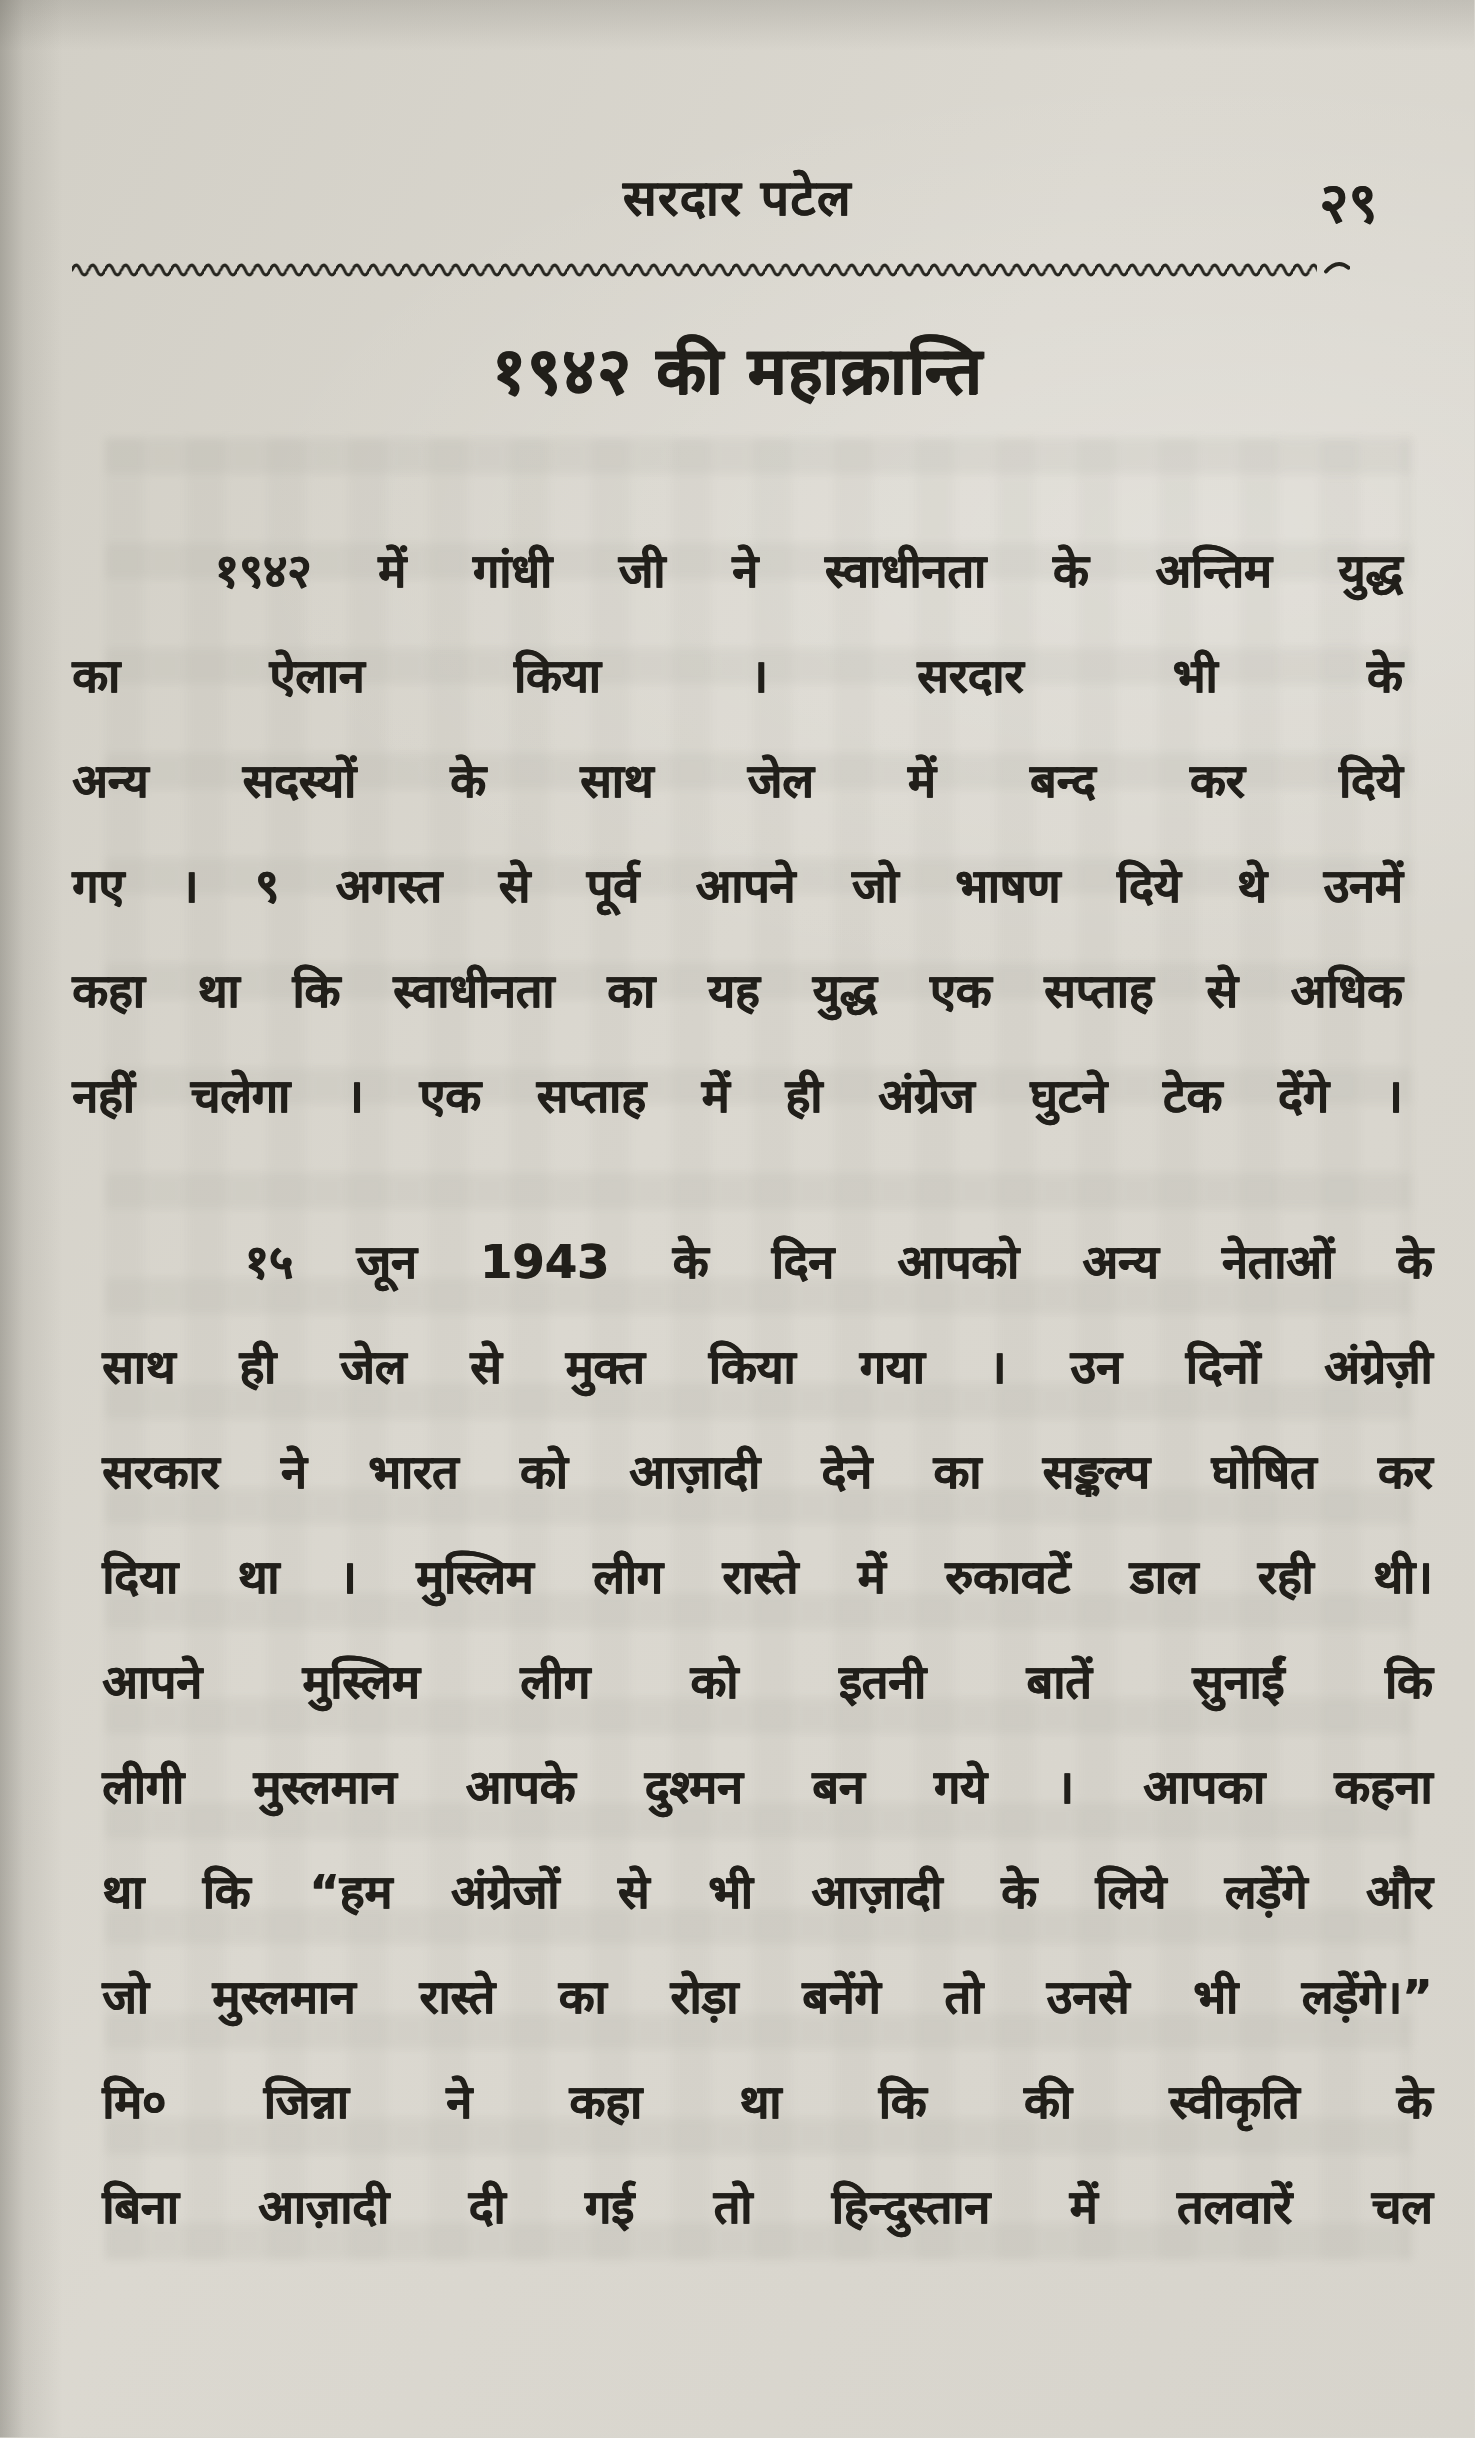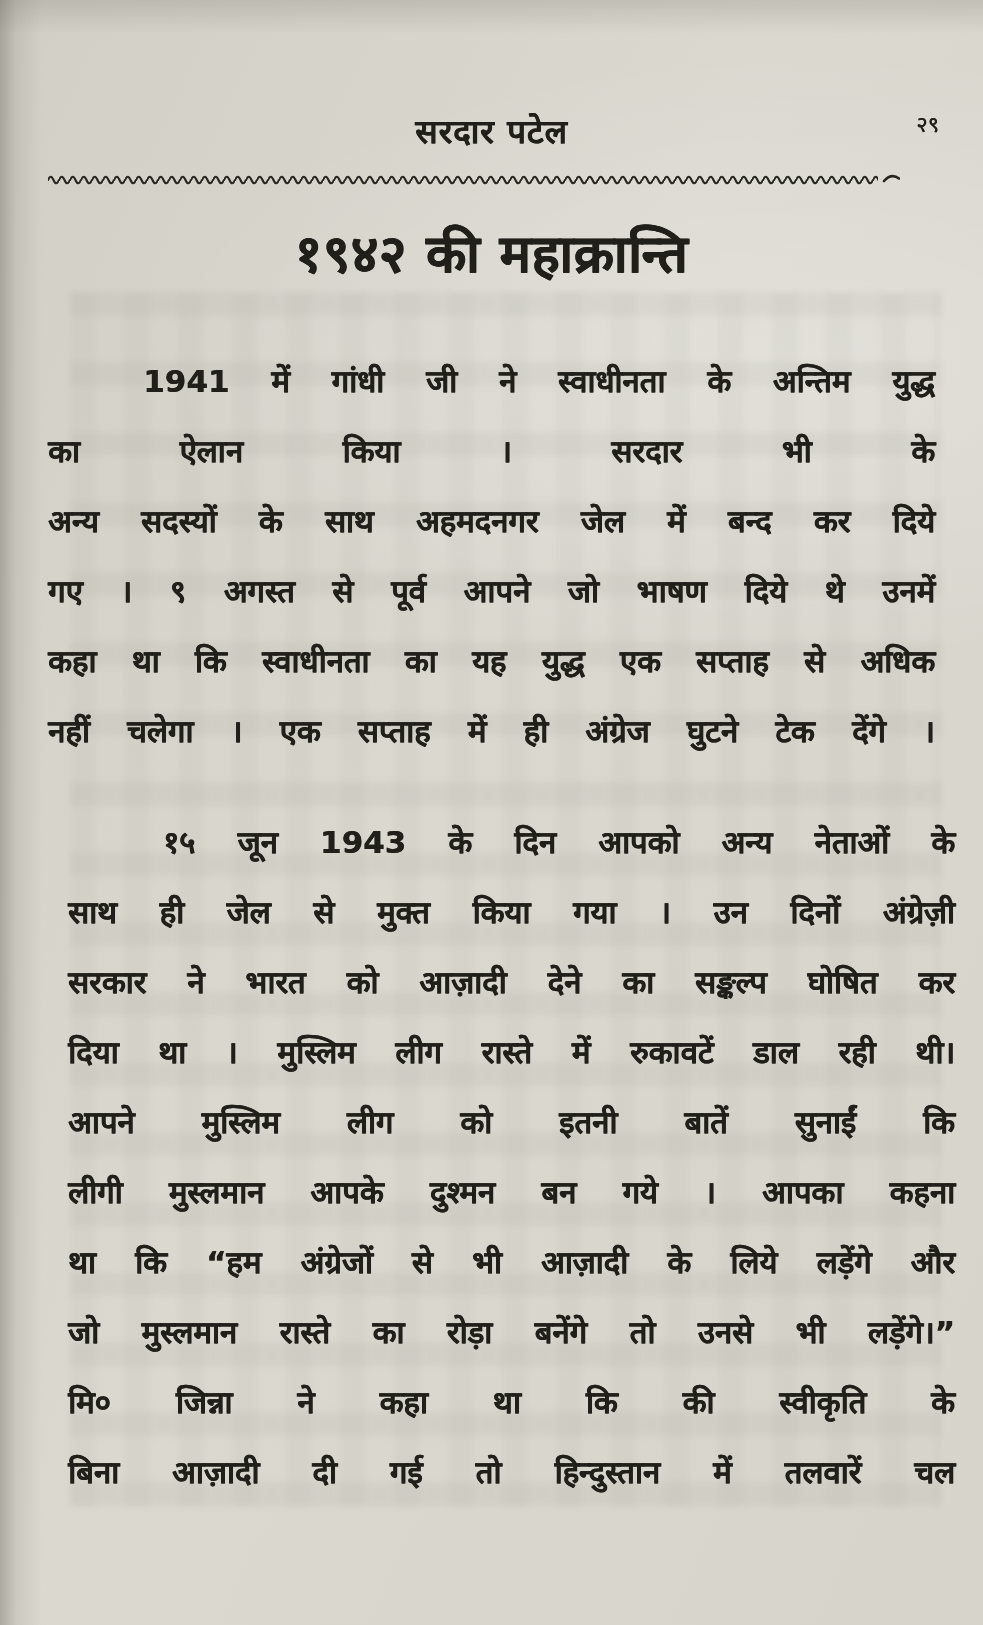--- a/index.html
+++ b/index.html
@@ -31,29 +31,29 @@
   }
   .running-head{
     position:absolute;top:108px;left:0;width:100%;height:56px;
   }
   .book-title{
     position:absolute;left:0;right:0;text-align:center;
     font-size:33px;font-weight:bold;letter-spacing:1px;
     text-shadow:.4px 0 currentColor;
   }
   .page-number{
-    position:absolute;right:44px;top:0;
-    font-size:22px;font-weight:normal;
+    position:absolute;right:65px;top:0;
+    font-size:37px;font-weight:bold;
     text-shadow:.4px 0 currentColor;
   }
   .divider{position:absolute;left:48px;top:172px;}
   .chapter-title{
     position:absolute;top:216px;left:0;width:100%;
     text-align:center;margin:0;
-    font-size:52px;font-weight:bold;letter-spacing:1px;
+    font-size:43px;font-weight:bold;letter-spacing:1px;
     text-shadow:.8px 0 currentColor, 0 .4px currentColor;
   }
   .para{position:absolute;left:48px;width:887px;}
   .para-1{top:346px;}
   .para-2{top:807px;margin-left:20px;}
   .line{
     display:flex;justify-content:space-between;align-items:baseline;
     height:70px;
     font-size:31px;font-weight:bold;line-height:70px;
     text-shadow:.5px 0 currentColor;
@@ -80,21 +80,21 @@
       </pattern>
     </defs>
     <rect x="0" y="0" width="830" height="16" fill="url(#wave)"></rect>
     <path d="M836 9 Q843.5 0.5 851 6.5" fill="none" stroke="#26251f" stroke-width="2.6" stroke-linecap="round"></path>
   </svg>
 
   <h1 class="chapter-title">१९४२ की महाक्रान्ति</h1>
 
   <div class="para para-1">
     <div class="line indent">
-        <span>1941</span>
+        <span>१९४२</span>
         <span>में</span>
         <span>गांधी</span>
         <span>जी</span>
         <span>ने</span>
         <span>स्वाधीनता</span>
         <span>के</span>
         <span>अन्तिम</span>
         <span>युद्ध</span>
       </div>
     <div class="line">
@@ -104,21 +104,20 @@
         <span>।</span>
         <span>सरदार</span>
         <span>भी</span>
         <span>के</span>
       </div>
     <div class="line">
         <span>अन्य</span>
         <span>सदस्यों</span>
         <span>के</span>
         <span>साथ</span>
-        <span>अहमदनगर</span>
         <span>जेल</span>
         <span>में</span>
         <span>बन्द</span>
         <span>कर</span>
         <span>दिये</span>
       </div>
     <div class="line">
         <span>गए</span>
         <span>।</span>
         <span>९</span>

